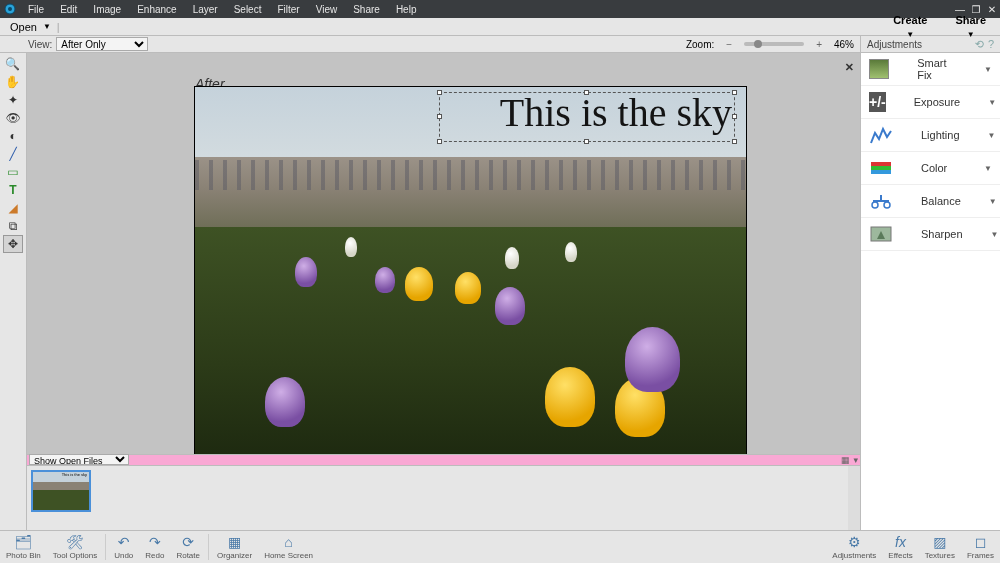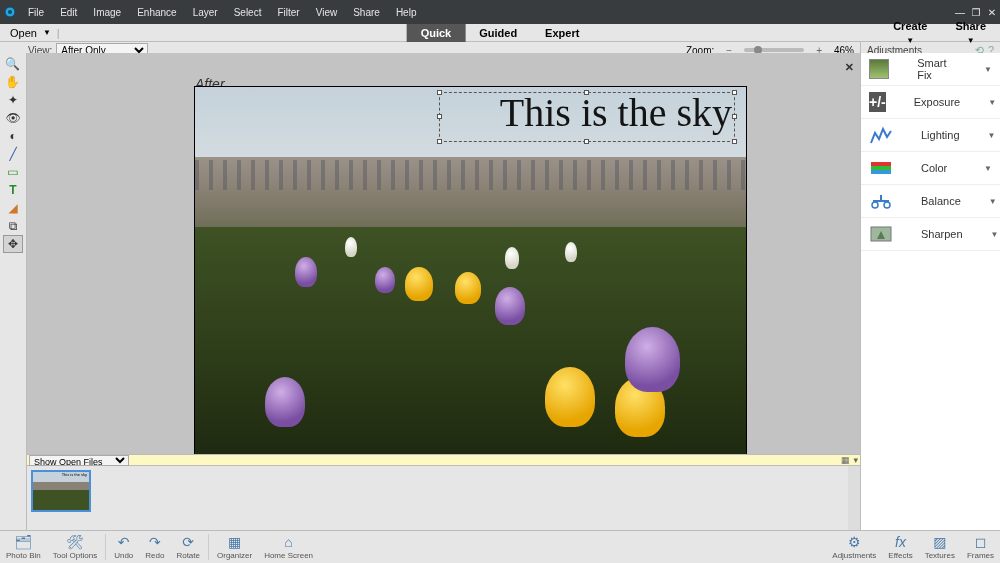--- a/index.html
+++ b/index.html
@@ -1,18 +1,18 @@
 <!DOCTYPE html>
 <html><head>
 <meta charset="utf-8">
 <style>
   * { box-sizing: border-box; margin: 0; padding: 0; font-family: Arial, sans-serif; }
   body { width: 1000px; height: 563px; background: #535353; overflow: hidden; position: relative; }
 
-  .menubar { height: 24px; background: #393c3f; display: flex; align-items: center; color: #e5e5e5; font-size: 10px; }
+  .menubar { height: 18px; background: #393c3f; display: flex; align-items: center; color: #e5e5e5; font-size: 10px; }
   .menubar .logo { width: 20px; height: 18px; display: flex; align-items: center; justify-content: center; }
   .menubar .menu-item { padding: 0 8px; cursor: default; }
   .menubar .win-controls { margin-left: auto; display: flex; }
   .menubar .win-controls span { width: 16px; text-align: center; cursor: default; font-size: 10px; }
 
   .secondbar { height: 18px; background: #e6e6e6; display: flex; align-items: center; font-size: 11px; border-bottom: 1px solid #bcbcbc; }
   .secondbar .open { font-weight: normal; padding: 0 10px; display: flex; align-items: center; gap: 6px; }
   .secondbar .open .tri { font-size: 8px; }
   .secondbar .modes { position: absolute; left: 50%; transform: translateX(-50%); display: flex; }
   .secondbar .mode { padding: 3px 14px; font-weight: bold; font-size: 11px; cursor: default; }
@@ -55,21 +55,21 @@
   .selbox .hdl { position:absolute; width:5px; height:5px; background:#fff; border:1px solid #555; }
 
   .adjpanel { width: 140px; background: #fff; border-left: 1px solid #bcbcbc; }
   .adjrow { display:flex; align-items:center; height:33px; border-bottom:1px solid #eee; padding:0 8px; font-size:11px; color:#333; gap:28px;}
   .adjrow .ic { width:24px; height:20px; display:flex; align-items:center; justify-content:center; font-size:14px;}
   .adjrow .chev { margin-left:auto; font-size:8px; color:#666;}
   .ic-smartfix { background:linear-gradient(#5a7a3a,#a0c070); border:1px solid #888;}
   .ic-exposure { background:#555; color:#fff; font-weight:bold; font-size:11px;}
   .ic-lighting svg, .ic-color svg, .ic-balance svg, .ic-sharpen svg { width:24px; height:20px;}
 
-  .photobin-sep { position:absolute; bottom:97px; left:27px; right:140px; height:12px; background:#fef9c3; border-top:1px solid #bcbcbc; border-bottom:1px solid #bcbcbc; display:flex; align-items:center; padding:0 2px; font-size:9px;}
+  .photobin-sep { position:absolute; bottom:97px; left:27px; right:140px; height:12px; background:#f9a8d4; border-top:1px solid #bcbcbc; border-bottom:1px solid #bcbcbc; display:flex; align-items:flex-end; padding:0 2px; font-size:9px;}
   .photobin-sep select { font-size:9px; height:11px; width:100px; background:#f4f4f4; border:1px solid #aaa;}
   .photobin-sep .right-icons { margin-left:auto; display:flex; gap:4px; color:#666; font-size:9px;}
   .photobin { position:absolute; bottom:33px; left:27px; right:140px; height:64px; background:#e6e6e6; display:flex; padding:4px;}
   .photobin .thumb { width:60px; height:42px; border:2px solid #4a90d9; background:#888; position:relative; overflow:hidden;}
   .photobin .thumb .tsky{position:absolute;top:0;left:0;right:0;height:12px;background:#c5d2db;}
   .photobin .thumb .tcity{position:absolute;top:10px;left:0;right:0;height:10px;background:#8a8275;}
   .photobin .thumb .tgrass{position:absolute;top:18px;left:0;right:0;bottom:0;background:#3e5224;}
   .photobin .thumb .ttxt{position:absolute;top:0;right:2px;font-size:4px;color:#000;}
   .photobin .scrollbar { position:absolute; right:0; top:0; bottom:0; width:12px; background:#ddd;}
 
@@ -104,25 +104,20 @@
     <span>❐</span>
     <span>✕</span>
   </div>
 </div>
 
 <div class="secondbar">
   <div class="open">
     <span>Open</span>
     <span class="tri">▼</span>
     <span style="color:#aaa;">|</span>
-  </div>
-  <div class="modes">
-    <div class="mode active">Quick</div>
-    <div class="mode">Guided</div>
-    <div class="mode">Expert</div>
   </div>
   <div class="right">
     <div class="btn">
         <span>Create</span>
         <span class="tri">▼</span>
       </div>
     <div class="btn">
         <span>Share</span>
         <span class="tri">▼</span>
       </div>

